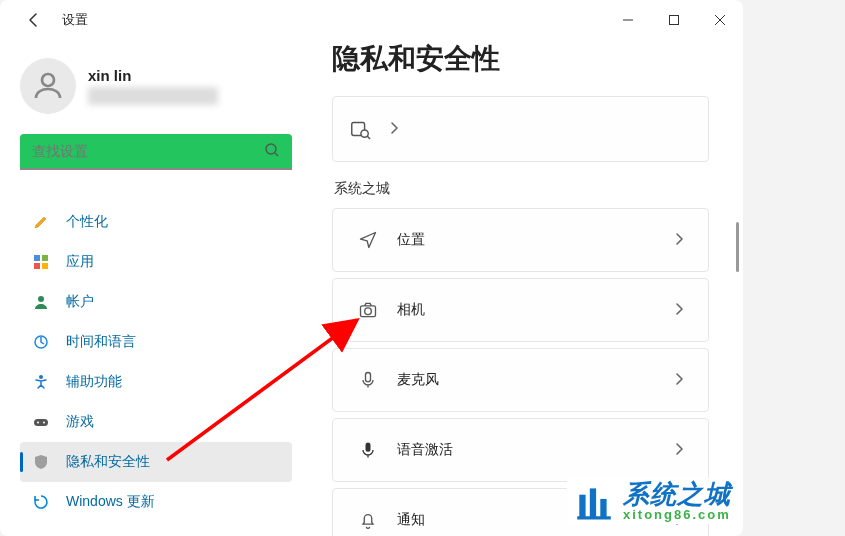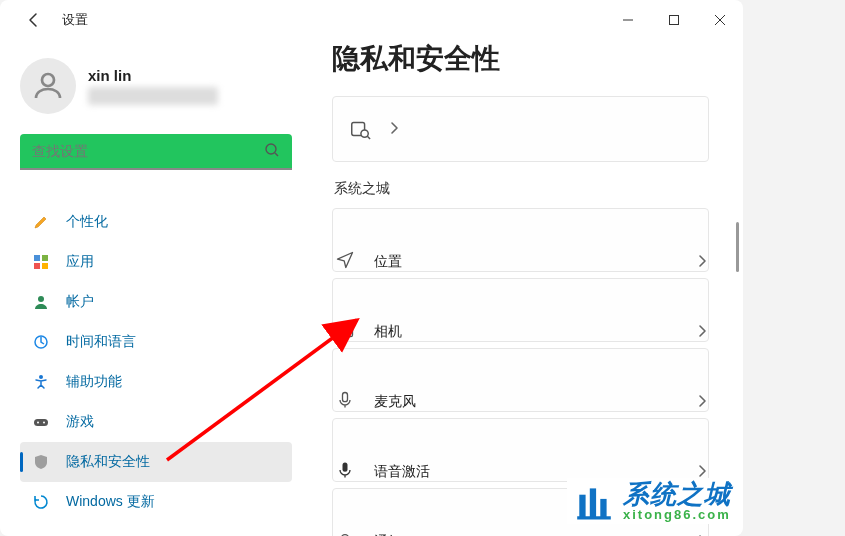--- a/index.html
+++ b/index.html
@@ -172,22 +172,22 @@
     .section-label {
       font-size: 14px;
       color: #333;
       margin: 18px 0 10px 2px;
     }
     .tile {
       border: 1px solid #e6e6e6;
       border-radius: 4px;
       background: #fefefe;
       display: flex;
-      align-items: flex-end;
-      padding: 0 1px;
+      align-items: center;
+      padding: 0 24px;
       gap: 18px;
       height: 64px;
       cursor: pointer;
       margin-bottom: 6px;
     }
     .tile-icon {
       width: 22px; height: 22px;
       color: #555;
       display: flex; align-items: center; justify-content: center;
     }

